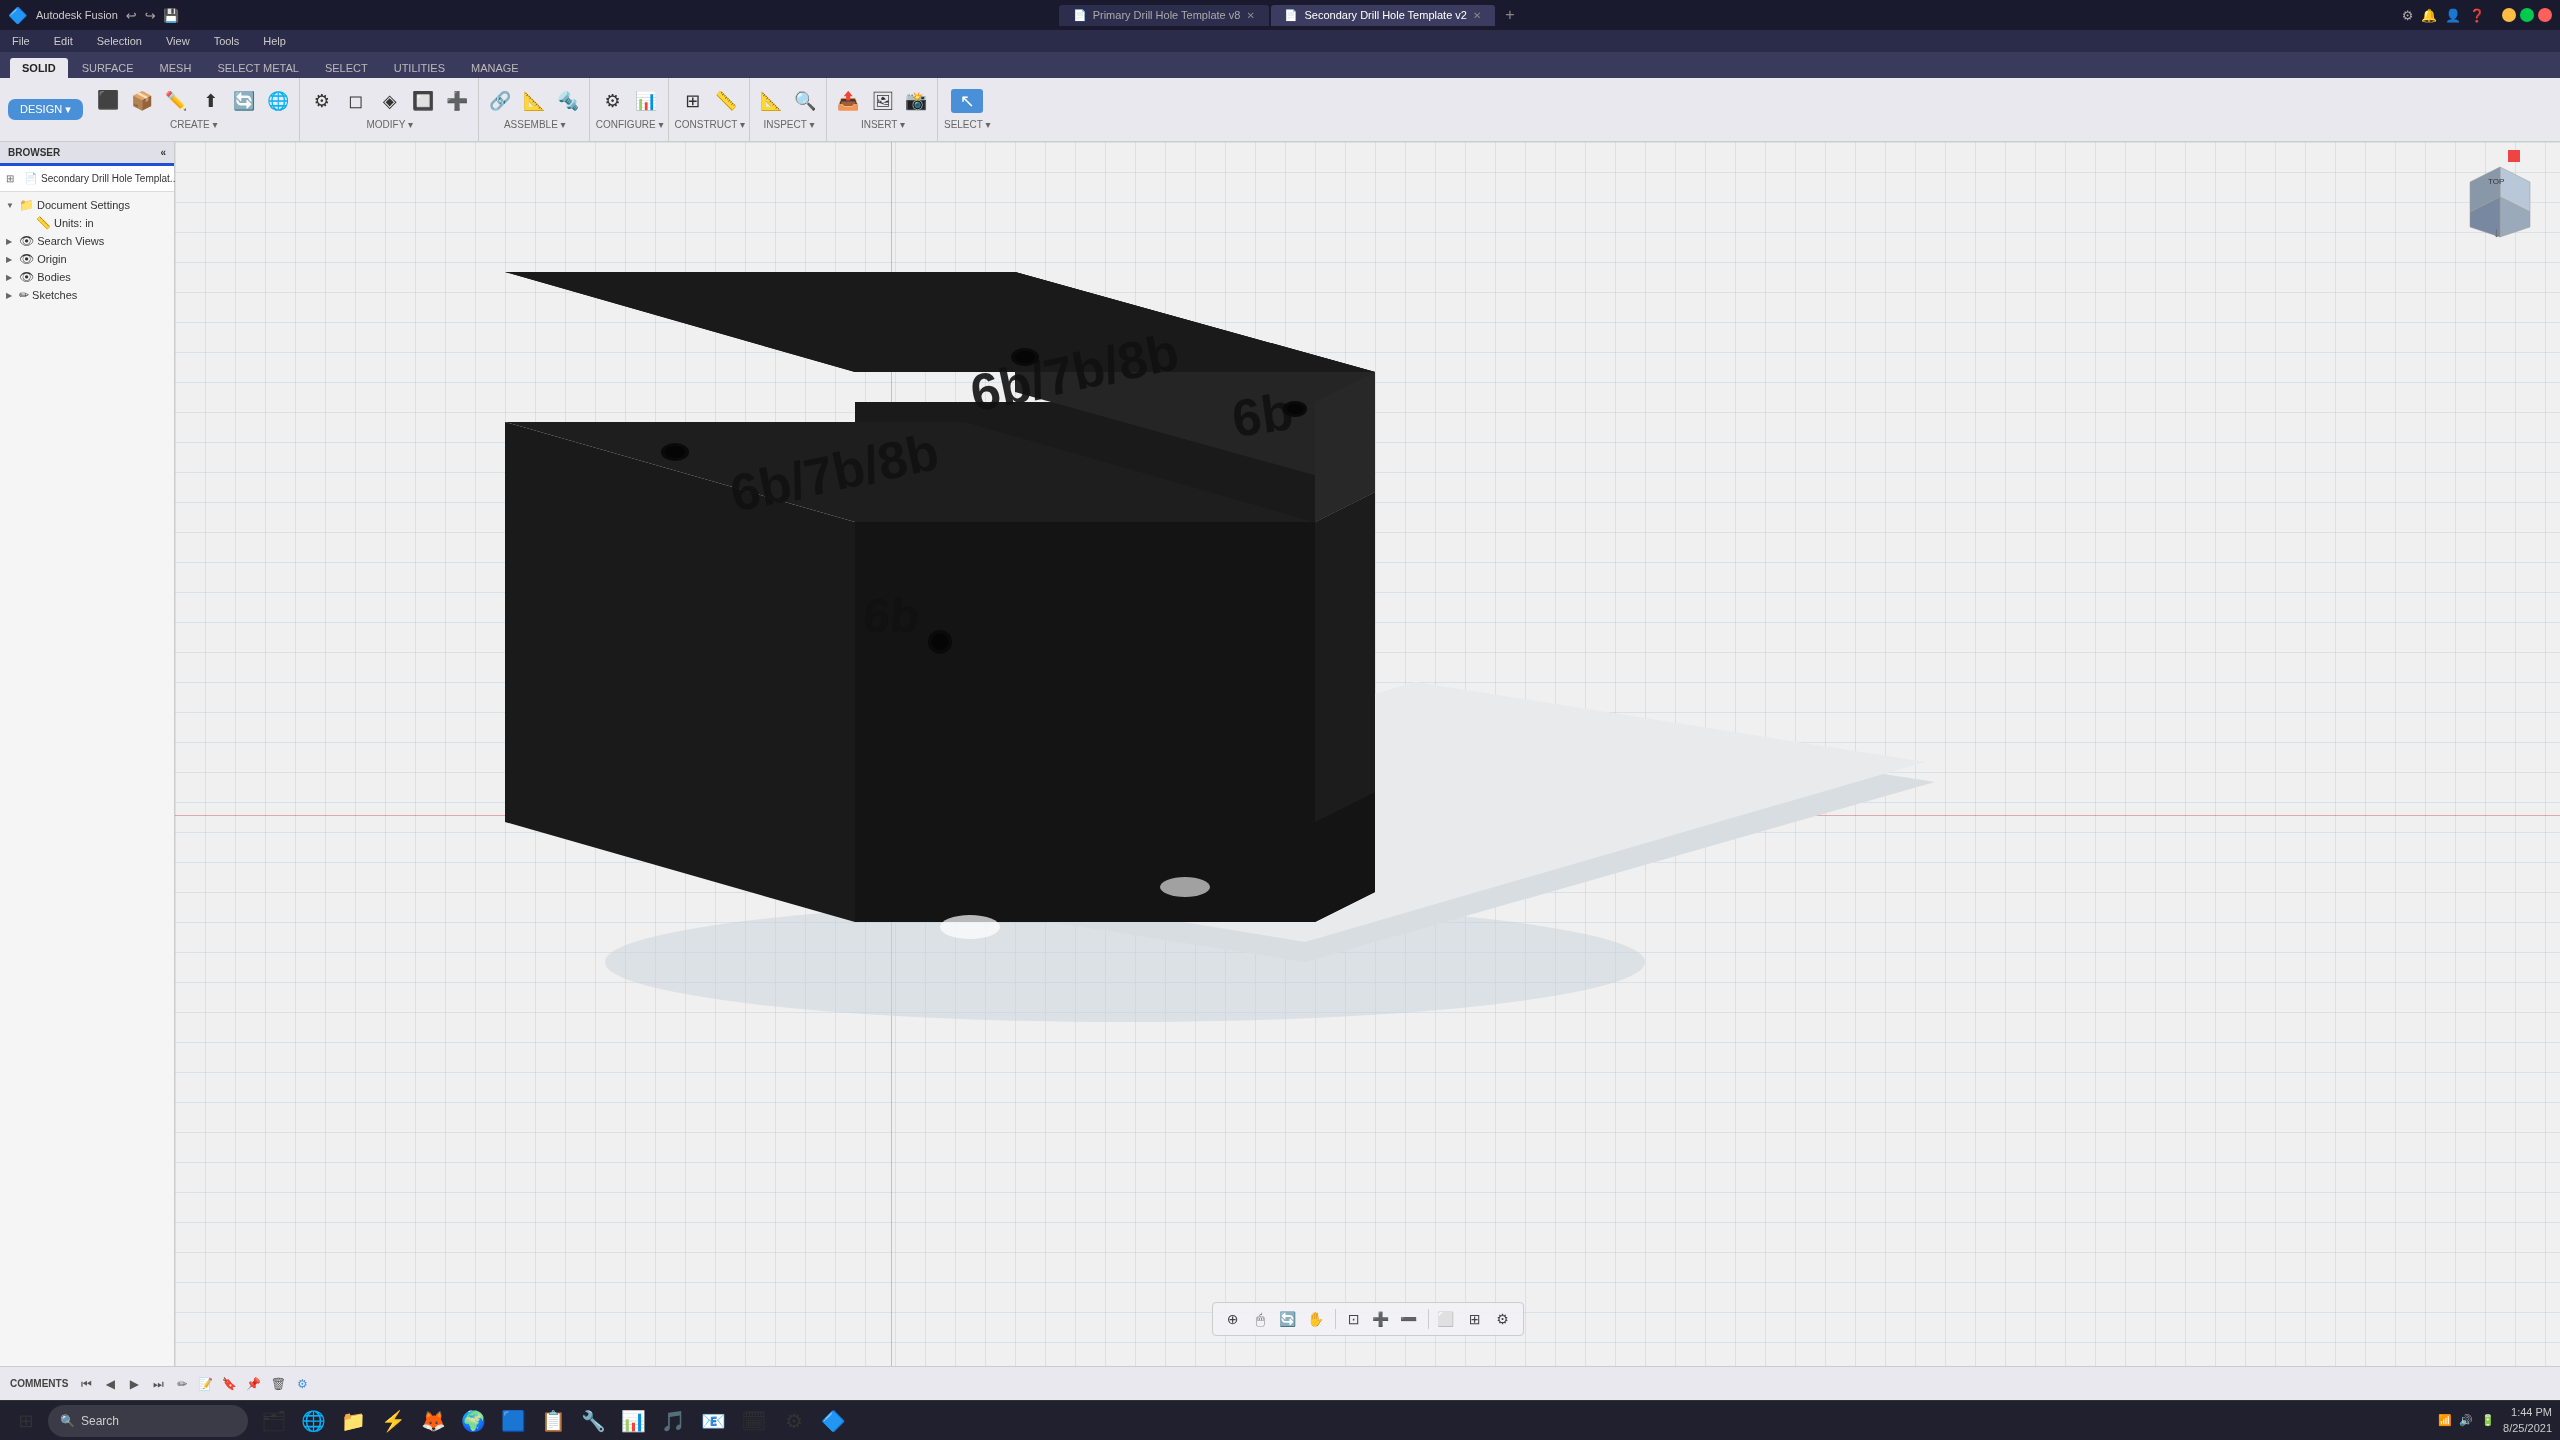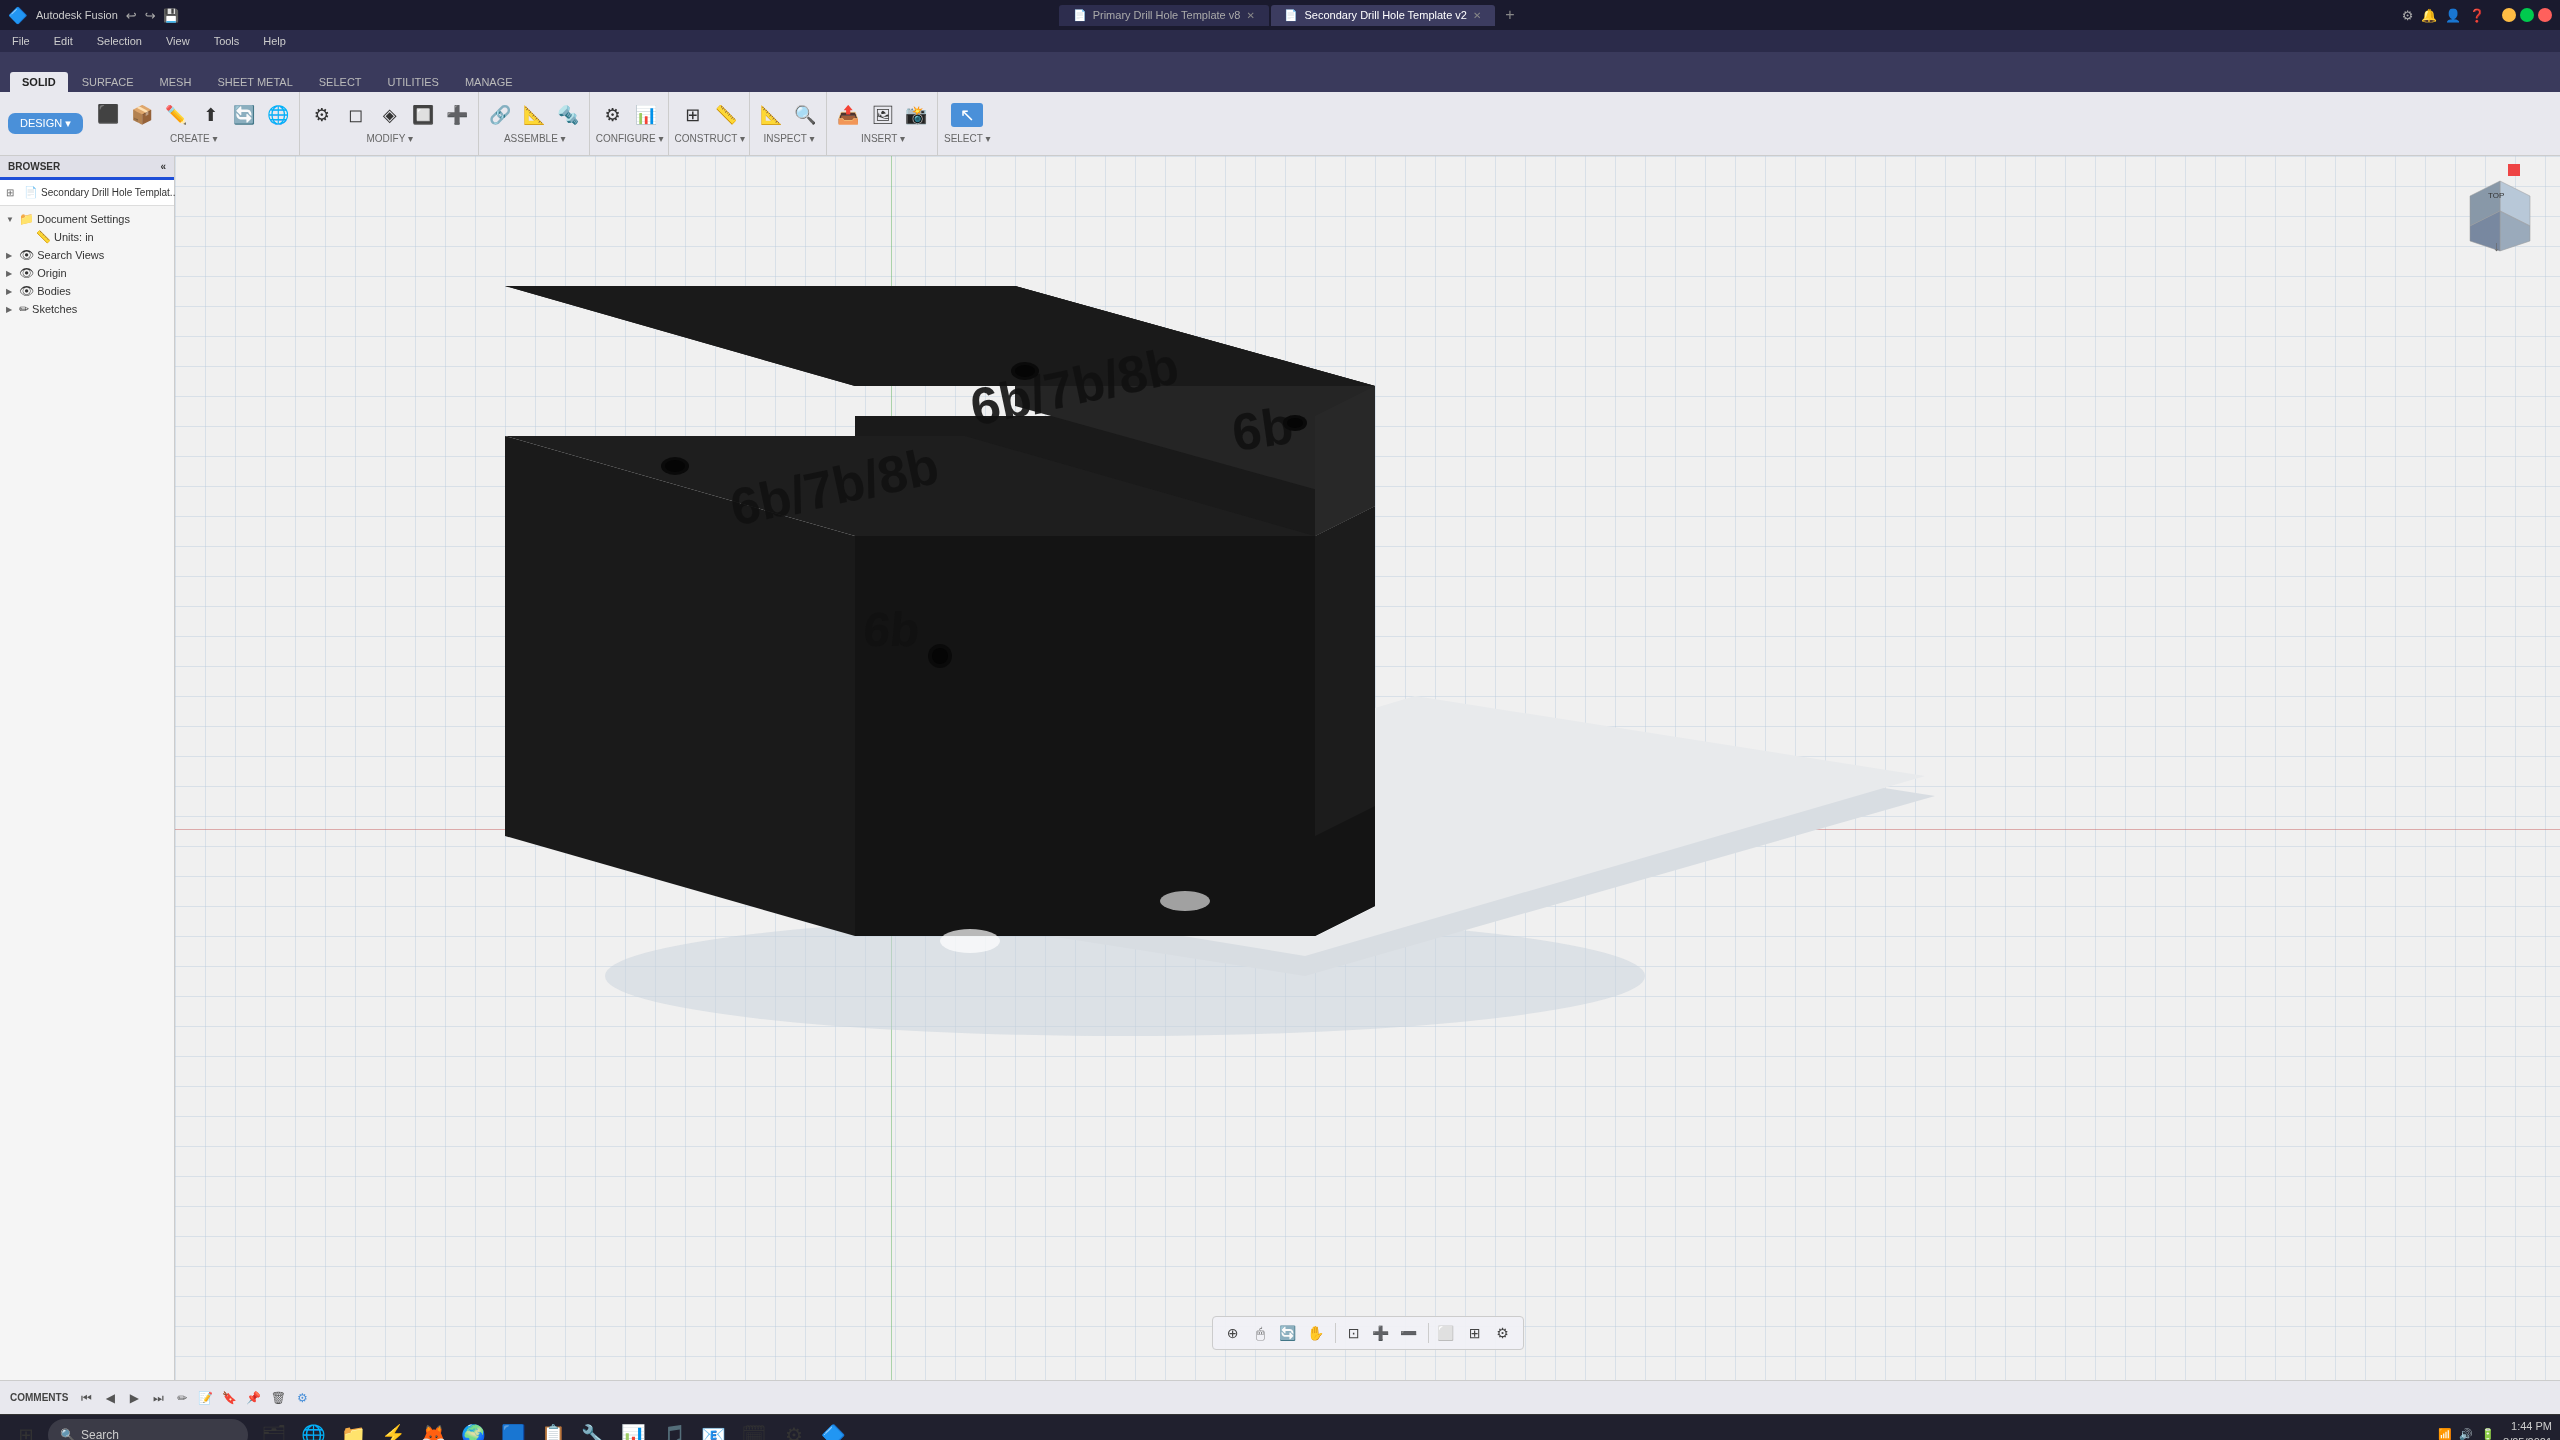--- a/index.html
+++ b/index.html
@@ -60,21 +60,21 @@
       font-size: 11px;
     }
     .menu-item {
       cursor: pointer;
       padding: 2px 4px;
       border-radius: 2px;
     }
 
     
     #toolbar-tabs {
-      height: 40px;
+      height: 26px;
       background: #3a3a5c;
       display: flex;
       align-items: flex-end;
       padding: 0 10px;
       gap: 2px;
     }
     .toolbar-tab {
       padding: 4px 12px;
       font-size: 11px;
       color: #bbb;
@@ -390,21 +390,21 @@
   <span class="menu-item">Selection</span>
   <span class="menu-item">View</span>
   <span class="menu-item">Tools</span>
   <span class="menu-item">Help</span>
 </div>
 
 <div id="toolbar-tabs">
   <div class="toolbar-tab active">SOLID</div>
   <div class="toolbar-tab">SURFACE</div>
   <div class="toolbar-tab">MESH</div>
-  <div class="toolbar-tab">SHEET METAL</div>
+  <div class="toolbar-tab">SELECT METAL</div>
   <div class="toolbar-tab">SELECT</div>
   <div class="toolbar-tab">UTILITIES</div>
   <div class="toolbar-tab">MANAGE</div>
 </div>
 
 <div id="toolbar">
   <button class="design-select">DESIGN ▾</button>
 
   <div class="toolbar-section">
     <div class="toolbar-buttons">

